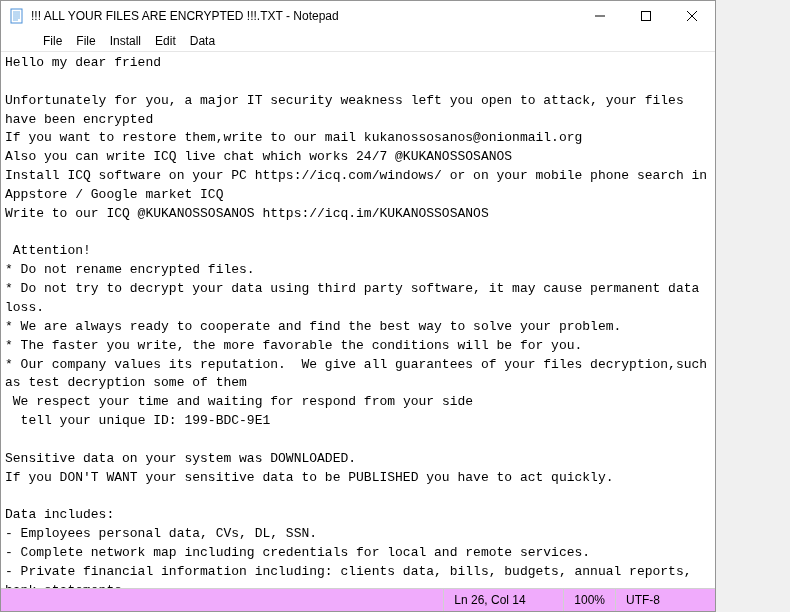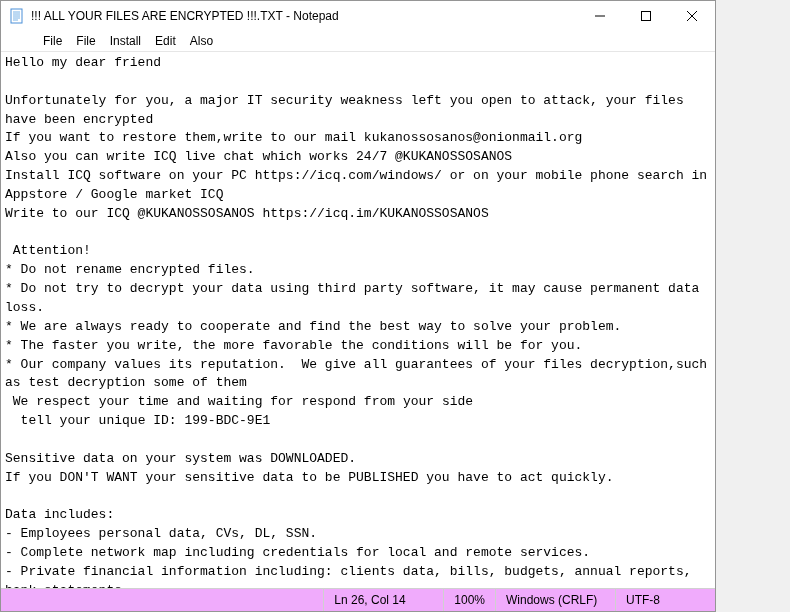--- a/index.html
+++ b/index.html
@@ -146,21 +146,21 @@
           </svg>
       </button>
     </div>
   </div>
 
   <div class="menubar">
     <div class="menu-item">File</div>
     <div class="menu-item">File</div>
     <div class="menu-item">Install</div>
     <div class="menu-item">Edit</div>
-    <div class="menu-item">Also</div>
+    <div class="menu-item">Data</div>
   </div>
 
   <div class="editor">
     <textarea class="editor-text" spellcheck="false" style="">Hello my dear friend
 
 Unfortunately for you, a major IT security weakness left you open to attack, your files have been encrypted
 If you want to restore them,write to our mail kukanossosanos@onionmail.org
 Also you can write ICQ live chat which works 24/7 @KUKANOSSOSANOS
 Install ICQ software on your PC https://icq.com/windows/ or on your mobile phone search in Appstore / Google market ICQ
 Write to our ICQ @KUKANOSSOSANOS https://icq.im/KUKANOSSOSANOS
@@ -182,17 +182,16 @@
 - Complete network map including credentials for local and remote services.
 - Private financial information including: clients data, bills, budgets, annual reports, bank statements.
 - Manufacturing documents including: datagrams, schemas, drawings in solidworks format
 - And more...</textarea>
   </div>
 
   <div class="statusbar">
     <div class="status-spacer"></div>
     <div class="status-cell ln">Ln 26, Col 14</div>
     <div class="status-cell zoom">100%</div>
-    <div class="status-cell le">Windows (CRLF)</div>
     <div class="status-cell enc">UTF-8</div>
   </div>
 
 </div>
 
 </body></html>

